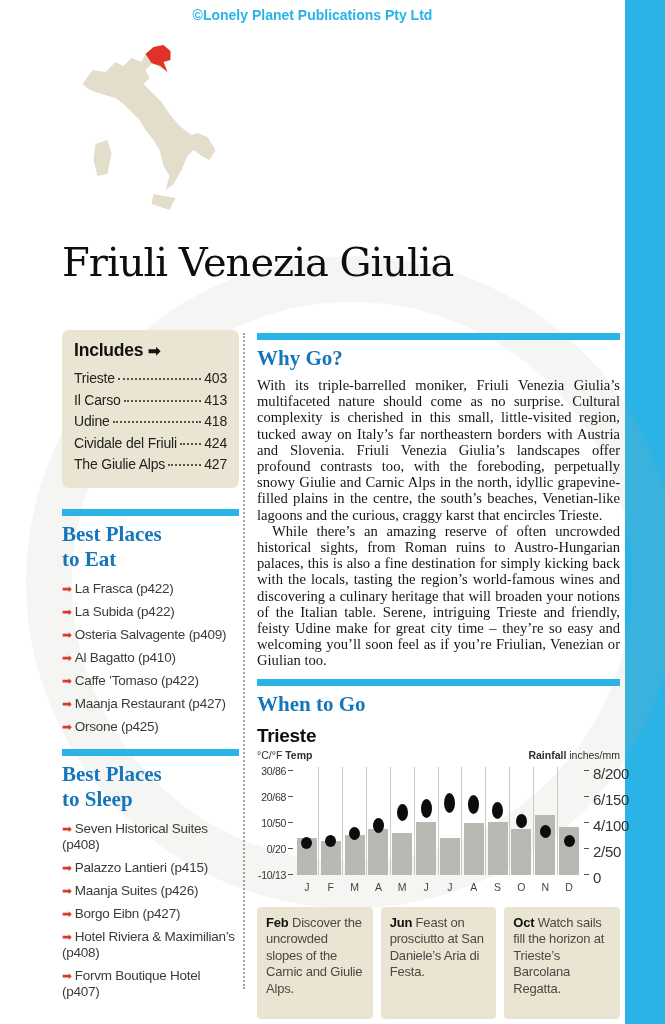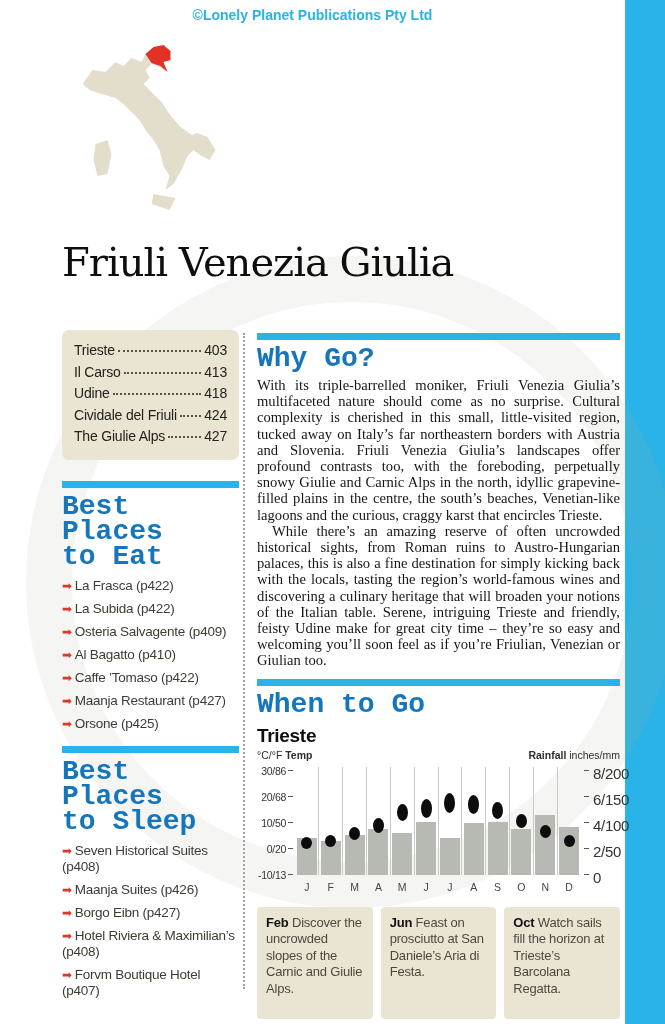--- a/index.html
+++ b/index.html
@@ -18,21 +18,21 @@
   
   .title{position:absolute;left:62px;top:238px;margin:0;font-family:"DejaVu Serif",serif;
          font-weight:normal;font-size:40px;line-height:48px;letter-spacing:-1px;color:#0e0e0e;}
   
   .leftcol{position:absolute;left:62px;top:330px;width:177px;}
   .rightcol{position:absolute;left:257px;top:333px;width:363px;}
   .divider{position:absolute;left:243px;top:333px;height:656px;width:0;border-left:2px dotted #a3a39b;}
   
   .rule{height:7px;background:var(--accent_cyan,#29b3e7);}
   
-  .sec-h{font-family:Liberation Mono, monospace;font-weight:bold;font-size:28px;line-height:25px;
+  .sec-h{font-family:Liberation Serif, serif;font-weight:bold;font-size:21px;line-height:25px;
          color:var(--heading_blue,#1576bc);margin:6px 0 9px 0;}
   .sec-h span{display:block;}
   
   .includes-box{background:var(--panel_beige,#eae5d3);border-radius:7px;padding:10px 12px 12px 12px;}
   .inc-head{font-size:17.5px;font-weight:bold;color:#111;margin-bottom:7px;letter-spacing:-0.2px;}
   .inc-head .arr{color:#111;font-size:15px;}
   .inc-row{display:flex;align-items:baseline;font-size:14px;line-height:21.5px;color:#22221e;letter-spacing:-0.2px;}
   .inc-leader{flex:1;margin:0 3px;border-bottom:2px dotted #55534a;transform:translateY(-3px);}
   
   .bp-list{margin:0 0 14px 0;}
@@ -83,20 +83,24 @@
     </svg>
   </div>
 
   <h1 class="title">Friuli Venezia Giulia</h1>
 
   <div class="divider"></div>
 
   <div class="leftcol">
 
     <div class="includes-box">
+      <div class="inc-head">
+        <span>Includes</span>
+        <span class="arr">➡</span>
+      </div>
       <div class="inc-row">
         <span>Trieste</span>
           <span class="inc-leader"></span>
           <span>403</span>
       </div>
       <div class="inc-row">
         <span>Il Carso</span>
           <span class="inc-leader"></span>
           <span>413</span>
       </div>
@@ -132,20 +136,21 @@
       <div class="bp-item"><span class="arr">➡</span><span>Orsone (p425)</span></div>
     </div>
 
     <div class="rule"></div>
     <h2 class="sec-h">
       <span>Best Places</span>
       <span>to Sleep</span>
     </h2>
     <div class="bp-list">
       <div class="bp-item"><span class="arr">➡</span><span>Seven Historical Suites (p408)</span></div>
+      <div class="bp-item"><span class="arr">➡</span><span>Palazzo Lantieri (p415)</span></div>
       <div class="bp-item"><span class="arr">➡</span><span>Maanja Suites (p426)</span></div>
       <div class="bp-item"><span class="arr">➡</span><span>Borgo Eibn (p427)</span></div>
       <div class="bp-item"><span class="arr">➡</span><span>Hotel Riviera &amp; Maximilian’s (p408)</span></div>
       <div class="bp-item"><span class="arr">➡</span><span>Forvm Boutique Hotel (p407)</span></div>
     </div>
   </div>
 
   <div class="rightcol">
     <div class="rule"></div>
     <h2 class="sec-h" style="margin-bottom:6px;">Why Go?</h2>

